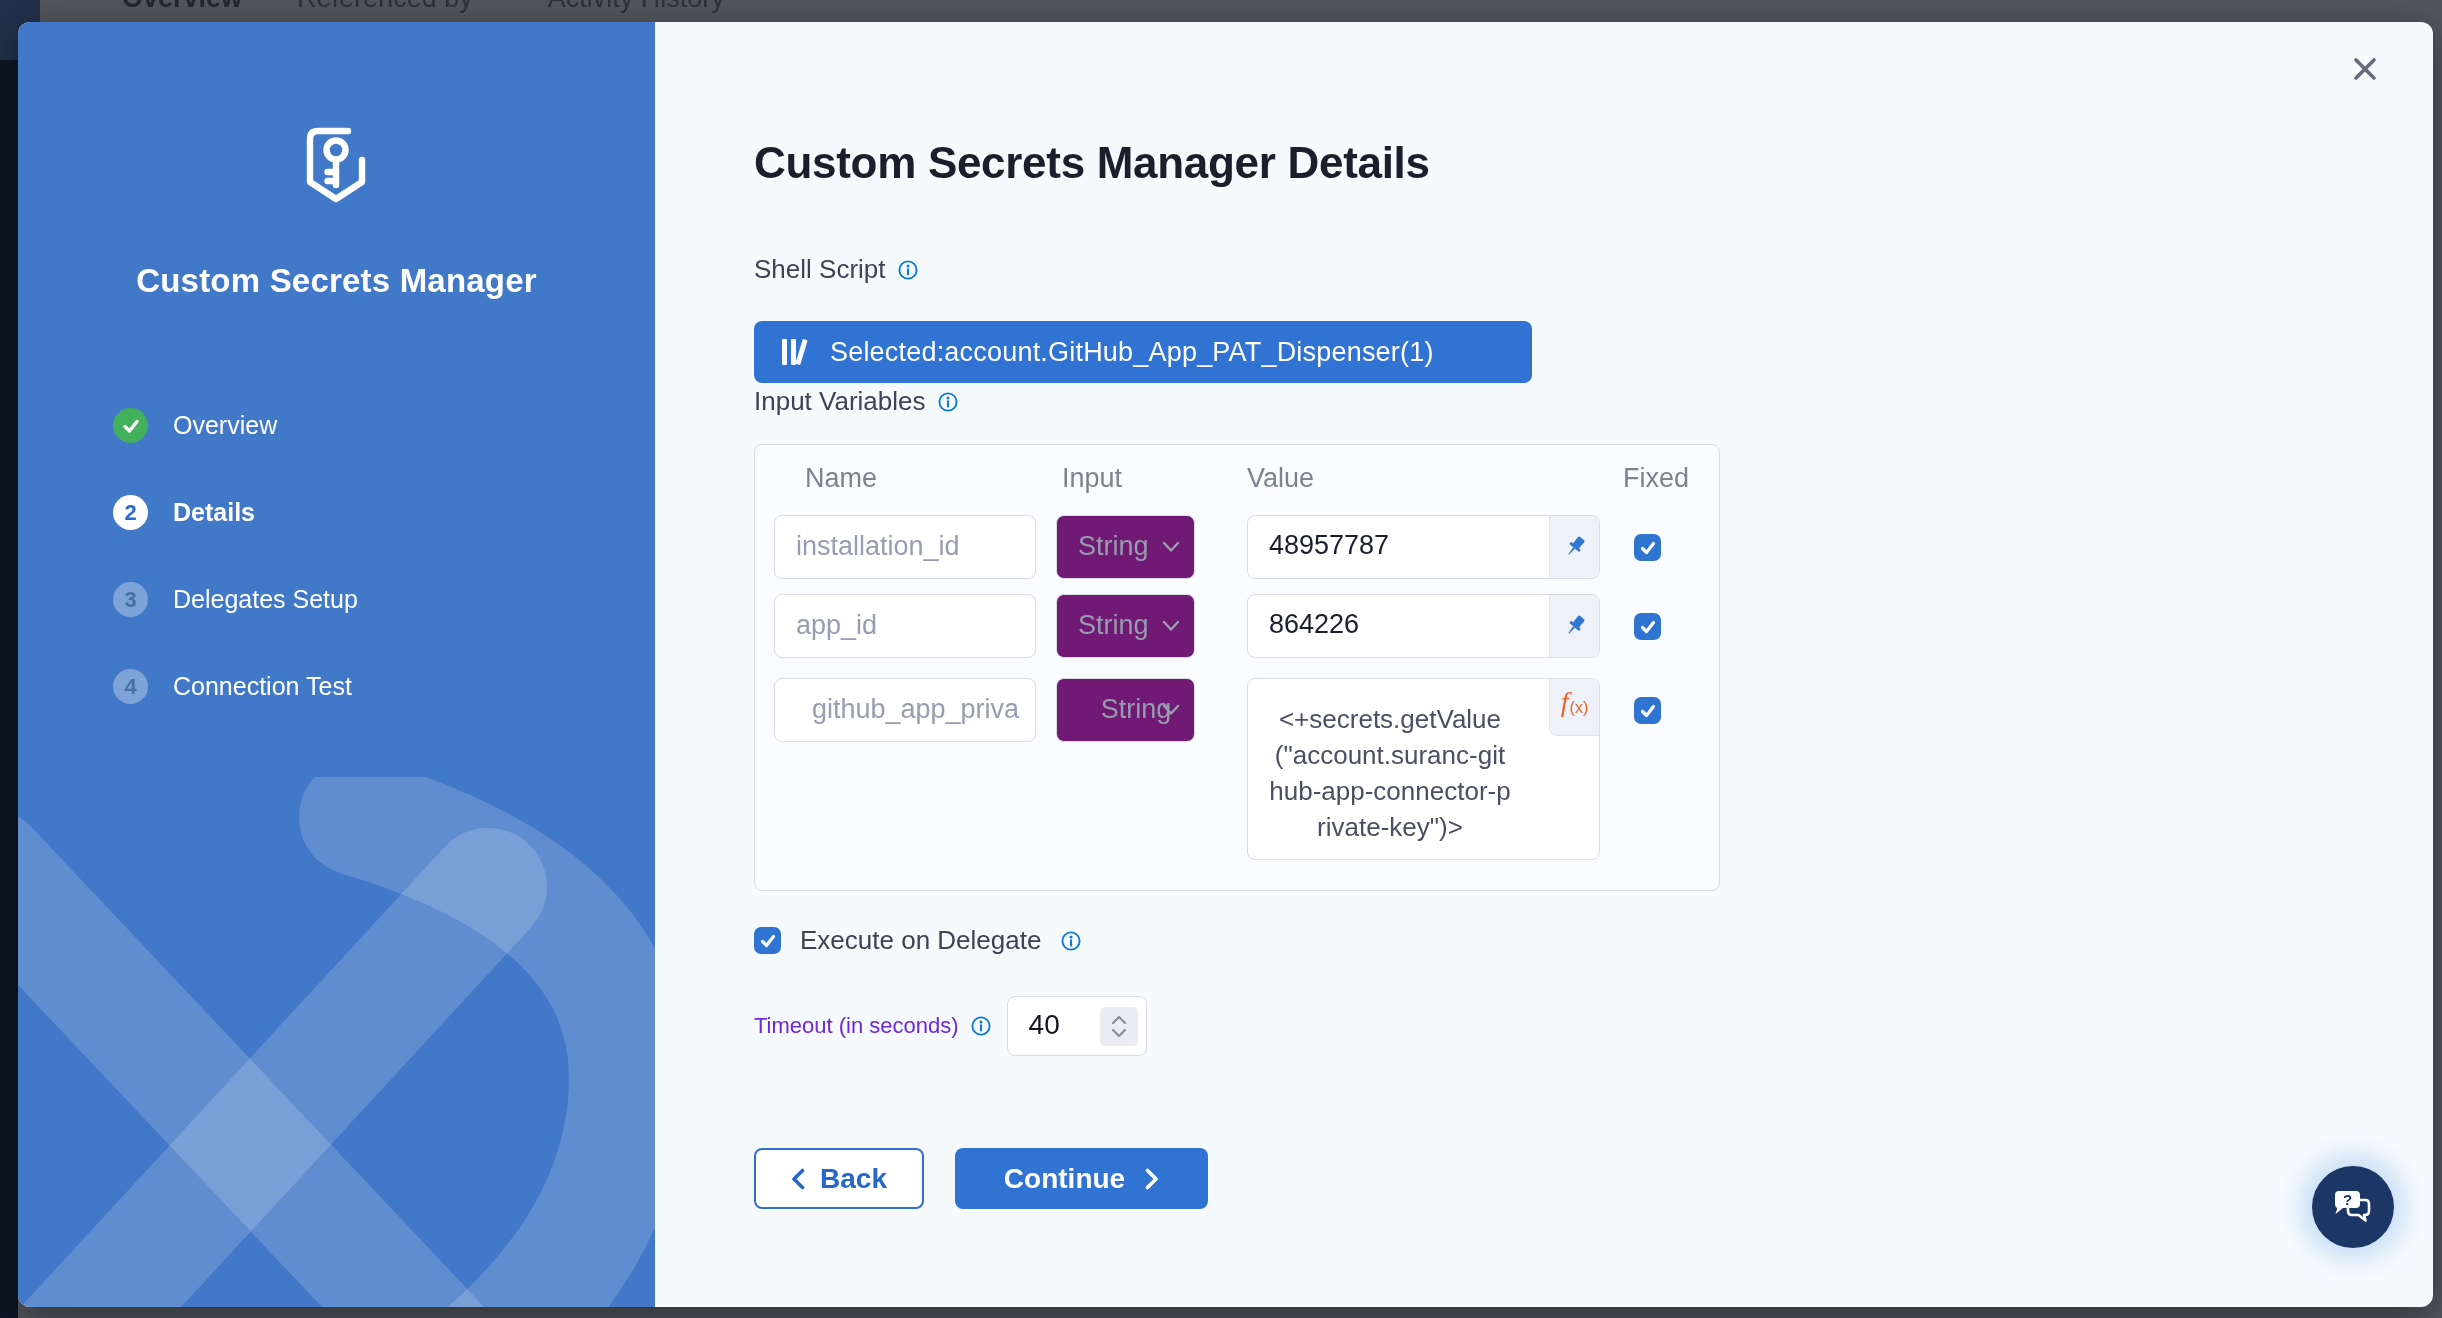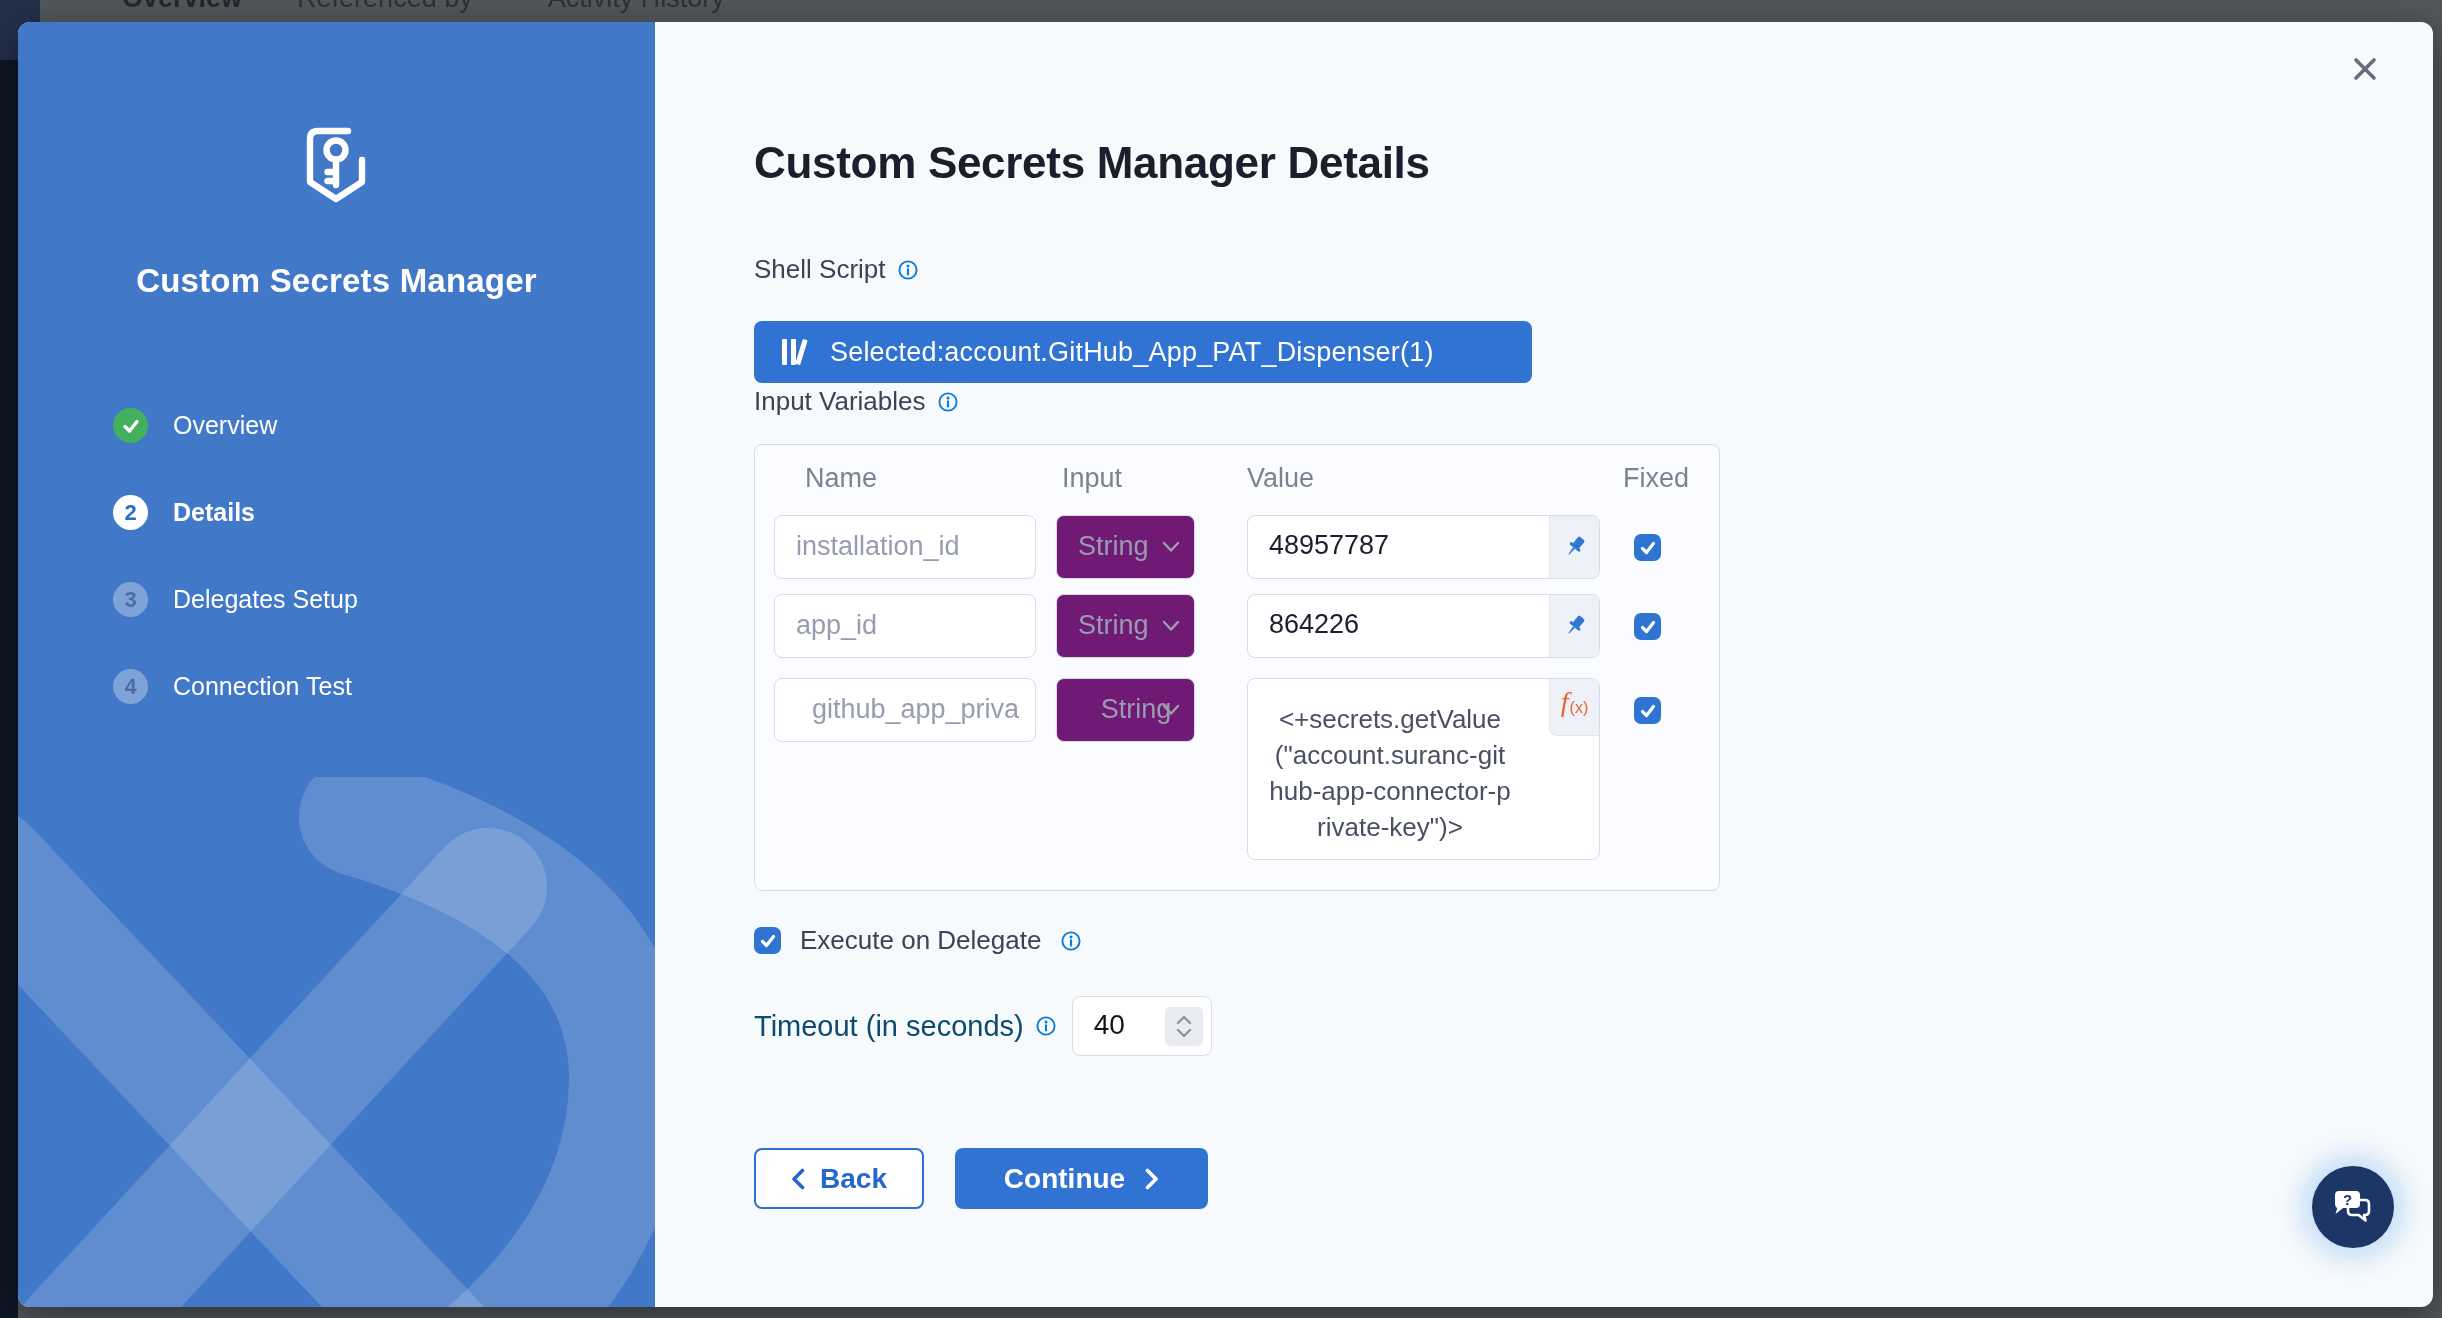--- a/index.html
+++ b/index.html
@@ -289,21 +289,21 @@
       </div>
       <span style="font-size:26px;color:#3e4254;">Execute on Delegate</span>
       <svg width="22" height="22" viewBox="0 0 22 22">
           <circle cx="11" cy="11" r="8.6" fill="none" stroke="#0a7bd6" stroke-width="1.9"></circle>
           <circle cx="11" cy="7" r="1.5" fill="#0a7bd6"></circle>
           <line x1="11" y1="10.2" x2="11" y2="15.4" stroke="#0a7bd6" stroke-width="2.1" stroke-linecap="round"></line>
         </svg>
     </div>
 
     <div class="timeout-row">
-      <span style="font-size:29px;color:#0c4a6e;text-align:center;">Timeout (in seconds)</span>
+      <span style="font-size:22px;color:#6d28d9;text-align:center;">Timeout (in seconds)</span>
       <svg style="margin-left:11px;" width="22" height="22" viewBox="0 0 22 22">
           <circle cx="11" cy="11" r="8.6" fill="none" stroke="#0a7bd6" stroke-width="1.9"></circle>
           <circle cx="11" cy="7" r="1.5" fill="#0a7bd6"></circle>
           <line x1="11" y1="10.2" x2="11" y2="15.4" stroke="#0a7bd6" stroke-width="2.1" stroke-linecap="round"></line>
         </svg>
       <div class="timeout-input">
         <div class="timeout-val">40</div>
         <div class="stepper">
           <svg width="16" height="10" viewBox="0 0 16 10">
               <polyline points="2,8 8,2 14,8" fill="none" stroke="#8d919c" stroke-width="2.4" stroke-linecap="round" stroke-linejoin="round"></polyline>

